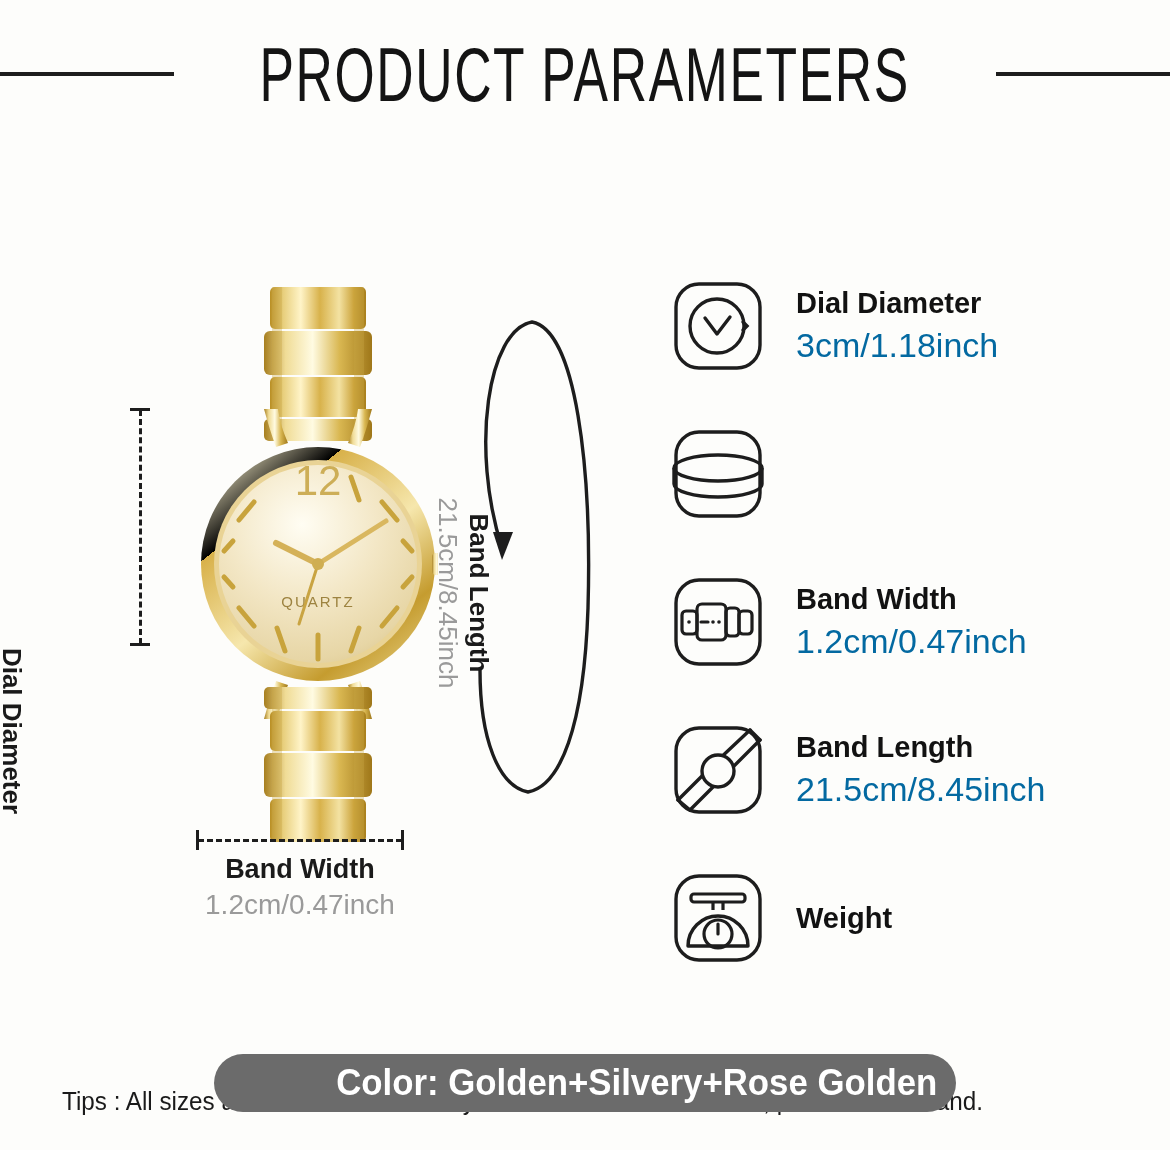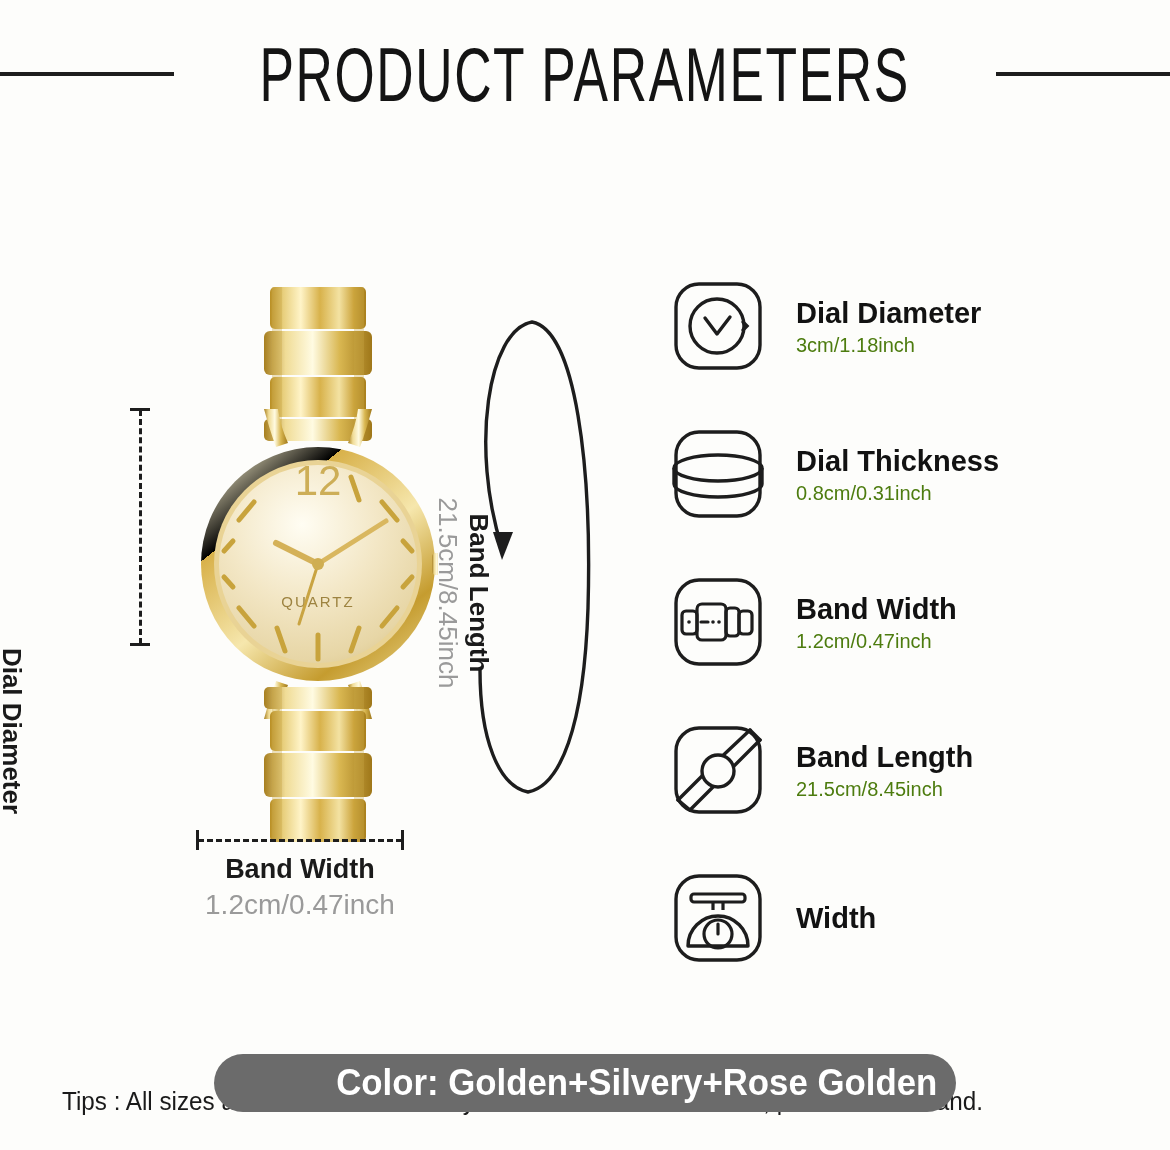--- a/index.html
+++ b/index.html
@@ -209,22 +209,22 @@
   .spec-icon svg { display: block; }
   .spec-text { flex: 1 1 auto; }
   .spec-label {
     font-size: 29px;
     font-weight: bold;
     color: #121212;
     line-height: 1.32;
     white-space: nowrap;
   }
   .spec-value {
-    font-size: 20px;
-    color: #4d7c0f;
+    font-size: 34px;
+    color: #0369a1;
     line-height: 1.32;
     white-space: nowrap;
   }
 
   
   .tips {
     position: absolute;
     left: 62px;
     top: 1087px;
     width: 1060px;
@@ -414,24 +414,20 @@
   </div>
 
   <div class="spec-row">
     <div class="spec-icon">
       <svg width="92" height="92" viewBox="0 0 92 92">
         <rect x="4" y="4" width="84" height="84" rx="23" fill="none" stroke="#1d1d1d" stroke-width="3.4"></rect>
         <ellipse cx="46" cy="40" rx="44" ry="13" fill="none" stroke="#1d1d1d" stroke-width="3.4"></ellipse>
         <path d="M2 40 L2 56 A44 13 0 0 0 90 56 L90 40" fill="none" stroke="#1d1d1d" stroke-width="3.4"></path>
       </svg>
     </div>
-    <div class="spec-text">
-      <div class="spec-label">Dial Thickness</div>
-      <div class="spec-value">0.8cm/0.31inch</div>
-    </div>
   </div>
 
   <div class="spec-row">
     <div class="spec-icon">
       <svg width="92" height="92" viewBox="0 0 92 92">
         <rect x="4" y="4" width="84" height="84" rx="23" fill="none" stroke="#1d1d1d" stroke-width="3.4"></rect>
         <rect x="10" y="35" width="15" height="23" rx="4" fill="none" stroke="#1d1d1d" stroke-width="3.2"></rect>
         <rect x="25" y="28" width="29" height="36" rx="5" fill="none" stroke="#1d1d1d" stroke-width="3.2"></rect>
         <rect x="54" y="32" width="13" height="28" rx="4" fill="none" stroke="#1d1d1d" stroke-width="3.2"></rect>
         <rect x="67" y="35" width="13" height="23" rx="4" fill="none" stroke="#1d1d1d" stroke-width="3.2"></rect>
@@ -468,21 +464,21 @@
       <svg width="92" height="92" viewBox="0 0 92 92">
         <rect x="4" y="4" width="84" height="84" rx="23" fill="none" stroke="#1d1d1d" stroke-width="3.4"></rect>
         <rect x="19" y="22" width="54" height="8" rx="3" fill="none" stroke="#1d1d1d" stroke-width="3.2"></rect>
         <path d="M41 30 L41 38 M51 30 L51 38" stroke="#1d1d1d" stroke-width="3.2"></path>
         <path d="M16 74 A30 30 0 0 1 76 74 Z" fill="none" stroke="#1d1d1d" stroke-width="3.4" stroke-linejoin="round"></path>
         <circle cx="46" cy="62" r="14" fill="none" stroke="#1d1d1d" stroke-width="3.2"></circle>
         <line x1="46" y1="62" x2="46" y2="52" stroke="#1d1d1d" stroke-width="3.2" stroke-linecap="round"></line>
       </svg>
     </div>
     <div class="spec-text">
-      <div class="spec-label">Width</div>
+      <div class="spec-label">Weight</div>
     </div>
   </div>
 </div>
 
 <div class="tips">Tips : All sizes are measured manually and there are minor errors, please understand.</div>
 
 <div class="color-pill">
   <span>Color: Golden+Silvery+Rose Golden</span>
 </div>
 

